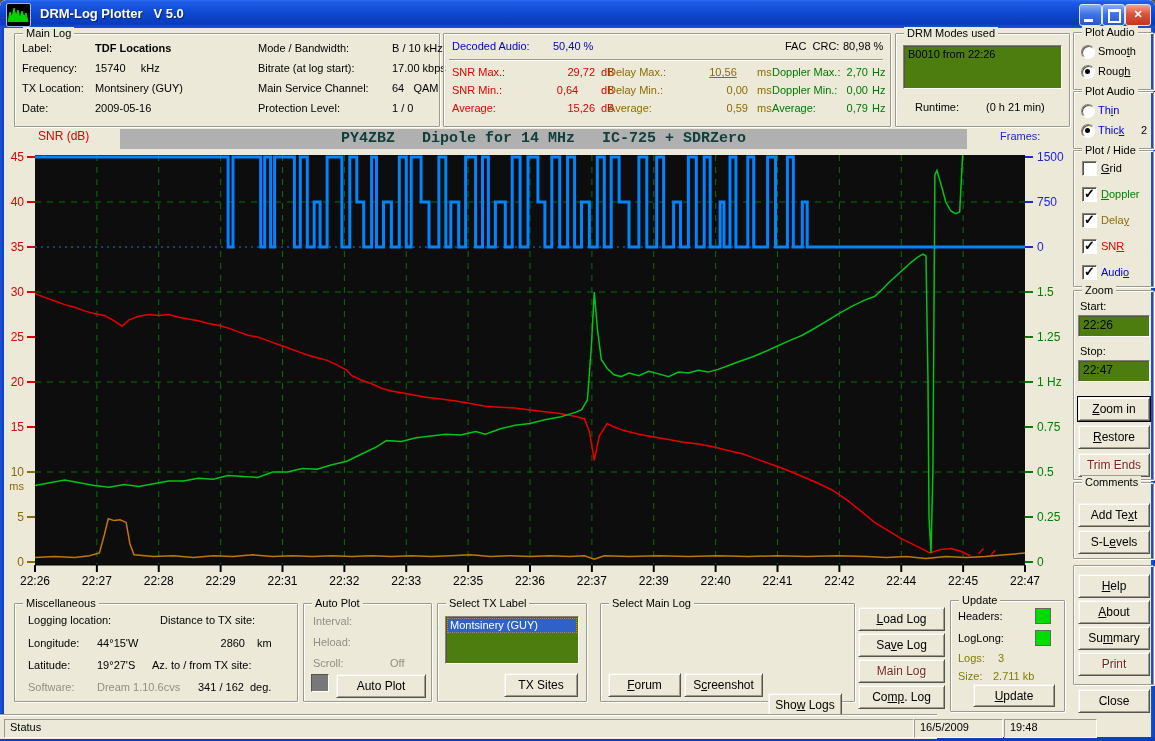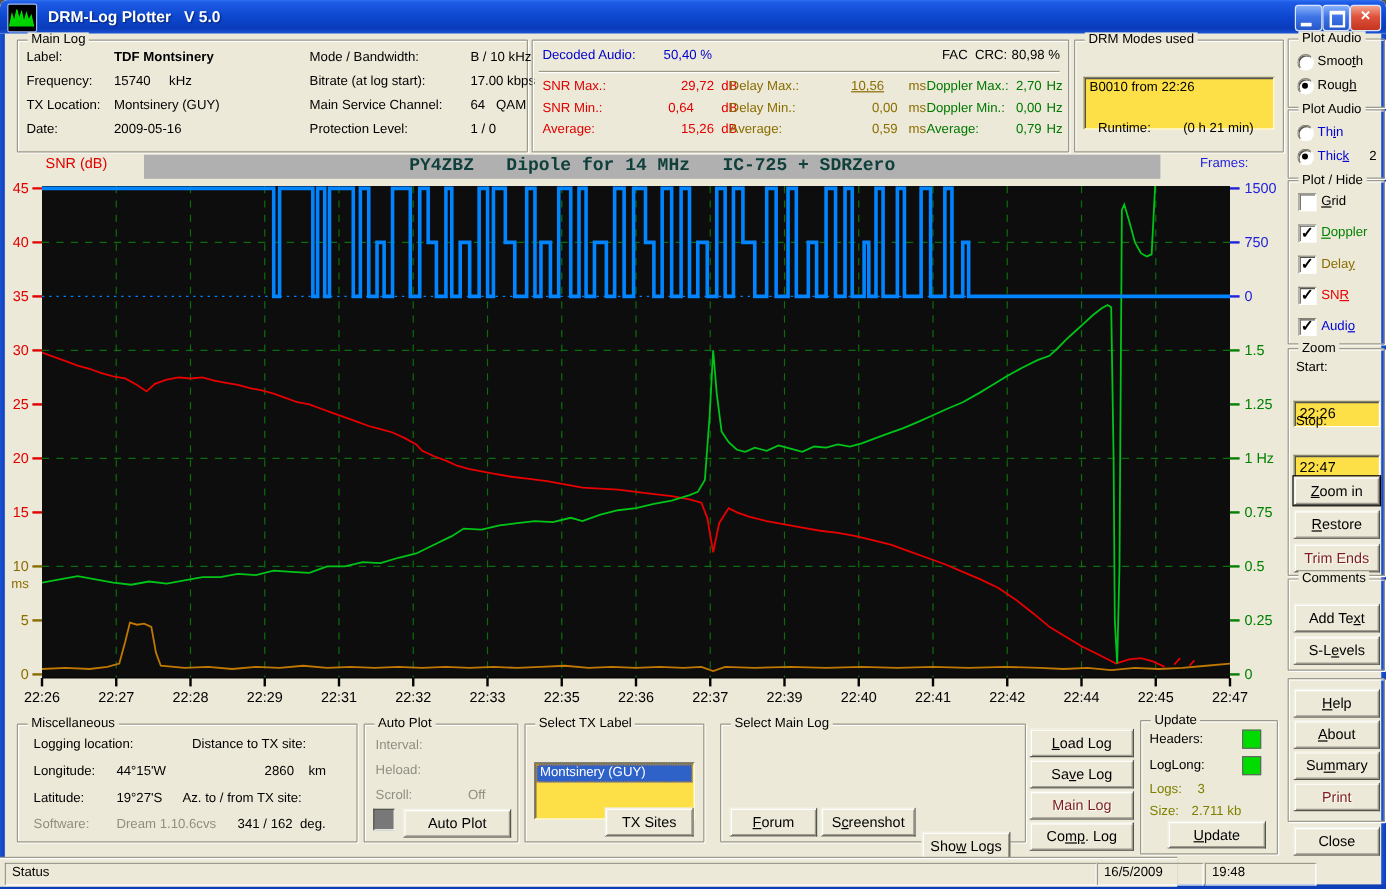--- a/index.html
+++ b/index.html
@@ -26,43 +26,43 @@
   
   .grp{position:absolute;border:1px solid #9c9a8c;box-shadow:inset 1px 1px 0 #fff,1px 1px 0 #fff;border-radius:1px;}
   .grptitle{position:absolute;top:-7px;left:8px;background:#ECE9D8;padding:0 3px;white-space:pre;}
   
   .btn{position:absolute;background:#ECE9D8;border:1px solid;border-color:#f4f2e8 #55544c #55544c #f4f2e8;
     box-shadow:inset 1px 1px 0 #fff,inset -1px -1px 0 #9e9c90;text-align:center;font-size:12px;
     display:flex;align-items:center;justify-content:center;white-space:pre;}
   .btn.focus{outline:1px solid #000;}
   .dis{color:#7f1d1d;text-shadow:1px 1px 0 #fff;}
   
-  .sunken{position:absolute;background:#fde047;border:1px solid;border-color:#848276 #fff #fff #848276;
-    box-shadow:inset 1px 1px 0 #55544c;margin-top:19px;}
+  .sunken{position:absolute;background:#4d7c0f;border:1px solid;border-color:#848276 #fff #fff #848276;
+    box-shadow:inset 1px 1px 0 #55544c;}
   .field{font-size:12px;padding:2px 0 0 4px;white-space:pre;}
   .lirow{position:absolute;left:1px;right:1px;height:15px;line-height:15px;padding-left:3px;white-space:pre;font-size:11px;}
   .lirow.sel{background:#2F62C9;color:#fff;outline:1px dotted #D08020;outline-offset:-1px;}
   
   .radio{position:absolute;width:12px;height:12px;border-radius:50%;background:#fff;
     border:1px solid;border-color:#848276 #fff #fff #848276;box-shadow:inset 1px 1px 0 #55544c;}
   .radio.on::after{content:"";position:absolute;left:3px;top:3px;width:5px;height:5px;border-radius:50%;background:#000;}
   .check{position:absolute;width:13px;height:13px;background:#fff;
     border:1px solid;border-color:#848276 #fff #fff #848276;box-shadow:inset 1px 1px 0 #55544c;}
   .check.on::after{content:"✓";position:absolute;left:1px;top:-2px;font-size:13px;font-weight:bold;color:#000;}
   .ind{position:absolute;width:14px;height:14px;border:1px solid #666;}
   
   #plot-strip{position:absolute;left:120px;top:129px;width:847px;height:20px;background:#B0B0B0;
     font-family:"Liberation Mono",monospace;font-weight:bold;font-size:15px;color:#10403C;
     text-align:center;line-height:20px;white-space:pre;}
   #plot-svg{position:absolute;left:0;top:125px;font-family:"Liberation Sans",sans-serif;}
   
   .groove{position:absolute;border-top:1px solid #9c9a8c;border-bottom:1px solid #fff;}
   
   #statusbar{position:absolute;left:0;top:715px;width:937px;height:23px;background:#ECE9D8;
-    border-top:1px solid #fff;box-shadow:0 -1px 0 #9c9a8c;padding-left:44px;}
+    border-top:1px solid #fff;box-shadow:0 -1px 0 #9c9a8c;}
   .sbpanel{position:absolute;top:3px;height:16px;border:1px solid;border-color:#9c9a8c #fff #fff #9c9a8c;
     padding:1px 0 0 5px;font-size:11px;white-space:pre;}
   #tooltip{position:absolute;left:477px;top:689px;width:179px;height:19px;background:#FFFFE1;
     border:1px solid #000;z-index:60;text-align:center;line-height:19px;font-size:12px;white-space:pre;}
   u{text-underline-offset:1px;}
 </style>
 </head>
 <body>
 
 <div id="win">
@@ -83,21 +83,21 @@
     <div class="winbtn" id="btn-close" style="left:1125px;">✕</div>
   </div>
   <div class="edge" id="edgeL"></div>
   <div class="edge" id="edgeR"></div>
   <div class="edge" id="edgeB"></div>
 
   <div class="grp" style="left:14px;top:33px;width:424px;height:92px;">
     <span class="grptitle">Main Log</span>
   </div>
   <span class="lbl" style="left:22px;top:42px;">Label:</span>
-  <span class="lbl bold" style="left:95px;top:42px;">TDF Montsinery</span>
+  <span class="lbl bold" style="left:95px;top:42px;">TDF Locations</span>
   <span class="lbl" style="left:22px;top:62px;">Frequency:</span>
   <span class="lbl" style="left:95px;top:62px;">15740     kHz</span>
   <span class="lbl" style="left:22px;top:82px;">TX Location:</span>
   <span class="lbl" style="left:95px;top:82px;">Montsinery (GUY)</span>
   <span class="lbl" style="left:22px;top:102px;">Date:</span>
   <span class="lbl" style="left:95px;top:102px;">2009-05-16</span>
   <span class="lbl" style="left:258px;top:42px;">Mode / Bandwidth:</span>
   <span class="lbl" style="left:392px;top:42px;">B / 10 kHz</span>
   <span class="lbl" style="left:258px;top:62px;">Bitrate (at log start):</span>
   <span class="lbl" style="left:392px;top:62px;">17.00 kbps</span>

